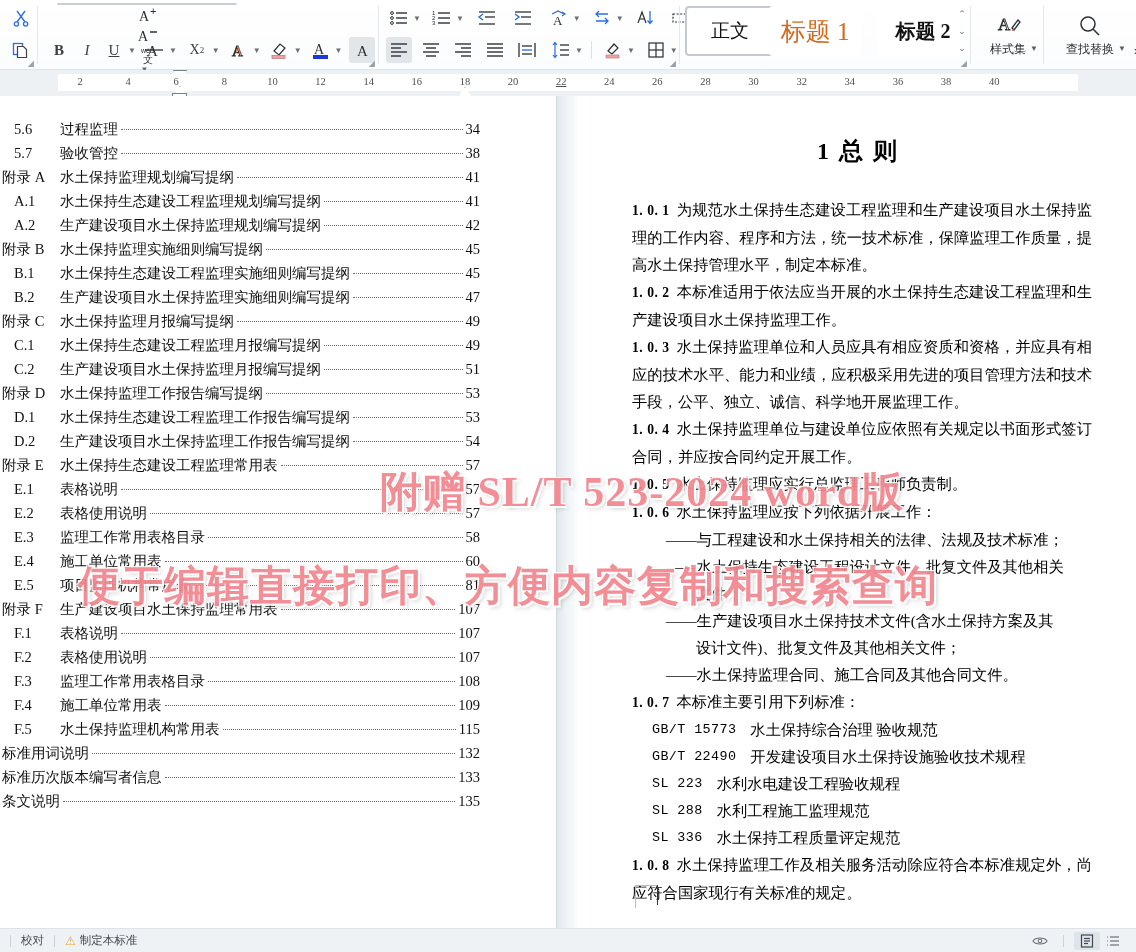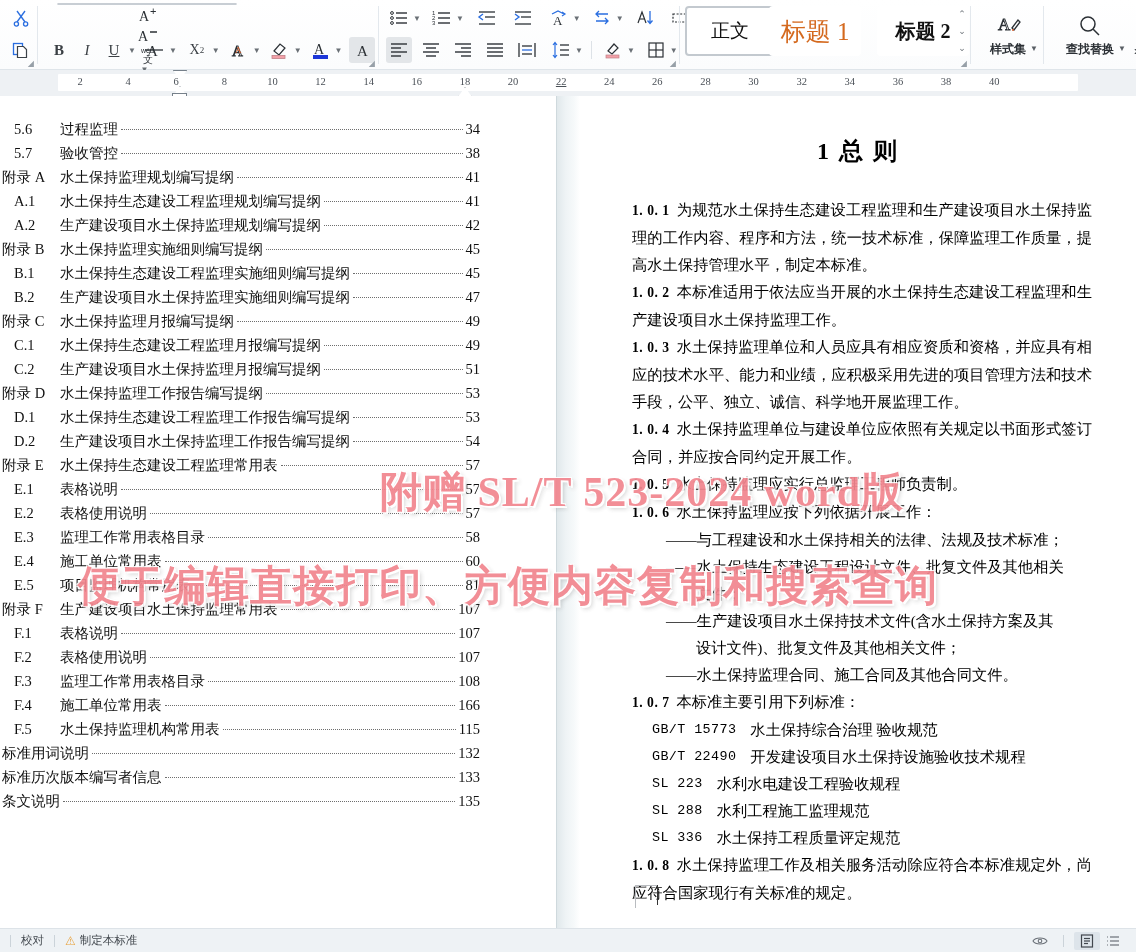--- a/index.html
+++ b/index.html
@@ -75,21 +75,21 @@
   .st1{left:4px;top:6px;width:90px;height:50px;border:2px solid #c3c9cf;justify-content:center;}
   .stlbl{font-family:"Liberation Serif",serif;color:#111;}
   .st2{left:88px;top:6px;width:92px;height:50px;border:none;}
   .st3{left:196px;top:6px;width:92px;height:50px;border:none;}
   .spin{position:absolute;right:2px;top:6px;width:14px;height:50px;
     display:flex;flex-direction:column;justify-content:space-around;align-items:center;
     color:#6c7278;font-size:9px;}
 
   .stylesetgrp{left:972px;width:72px;}
   .findgrp{left:1044px;width:92px;}
-  .vlabel{font-size:12px;color:#2b3035;margin-top:1px;white-space:nowrap;font-weight:bold;}
+  .vlabel{font-size:12px;color:#2b3035;margin-top:1px;white-space:nowrap;}
   .icbig{display:flex;flex-direction:column;align-items:center;justify-content:center;
     width:100%;height:70px;color:#2b3035;}
 
   .dlgarrow{position:absolute;bottom:2px;right:4px;font-size:8px;color:#97a0a8;}
 
   
   .rulerzone{
     position:absolute;left:0;top:70px;width:1136px;height:26px;background:#eef1f4;
   }
   .ruler{
@@ -668,21 +668,21 @@
           <div class="tocrow lvl1">
             <span class="num">F.3</span>
             <span class="ttl">监理工作常用表格目录</span>
             <span class="dots"></span>
             <span class="pg">108</span>
           </div>
           <div class="tocrow lvl1">
             <span class="num">F.4</span>
             <span class="ttl">施工单位常用表</span>
             <span class="dots"></span>
-            <span class="pg">166</span>
+            <span class="pg">109</span>
           </div>
           <div class="tocrow lvl1">
             <span class="num">F.5</span>
             <span class="ttl">水土保持监理机构常用表</span>
             <span class="dots"></span>
             <span class="pg">115</span>
           </div>
           <div class="tocrow lvl2">
             <span class="num"></span>
             <span class="ttl">标准用词说明</span>

